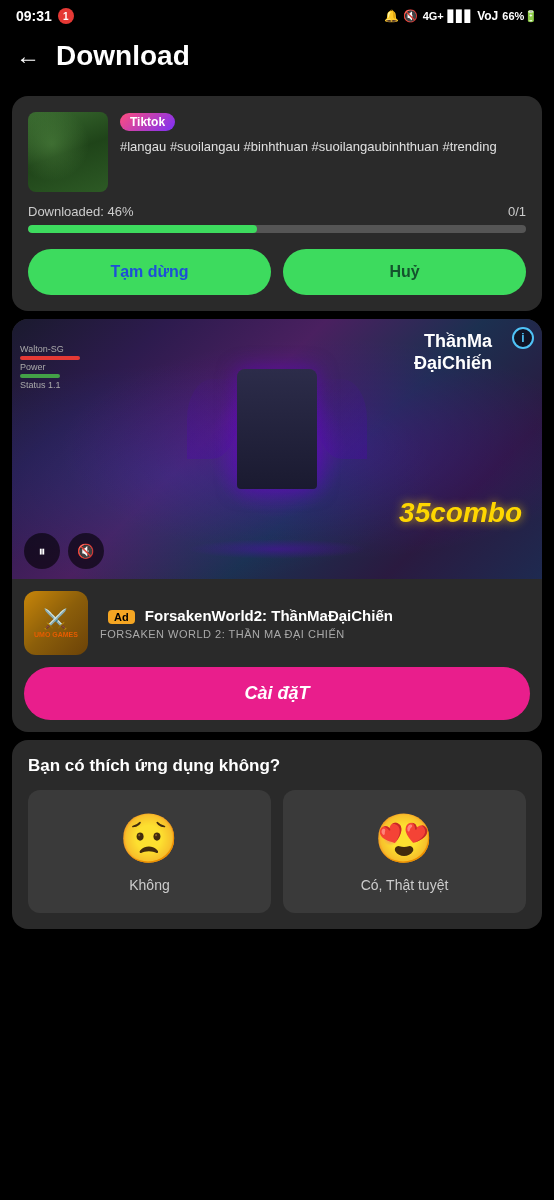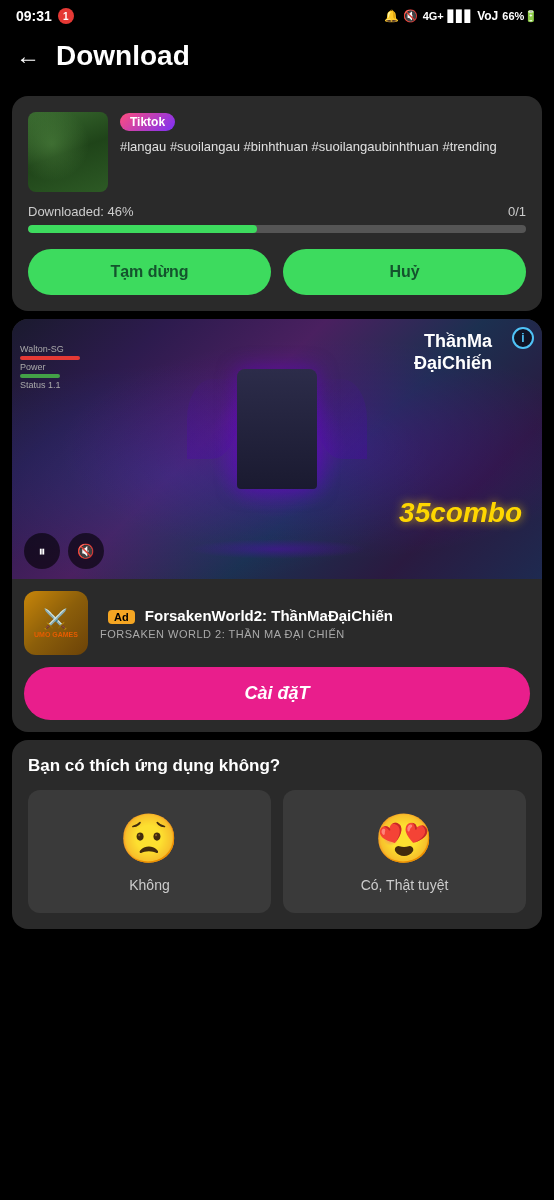--- a/index.html
+++ b/index.html
@@ -128,21 +128,21 @@
       background: #3ddb5e;
     }
 
     .action-buttons {
       display: flex;
       gap: 12px;
     }
     .btn-pause {
       flex: 1;
       background: #3ddb5e;
-      color: #14532d;
+      color: #1d4ed8;
       border: none;
       border-radius: 30px;
       padding: 14px;
       font-size: 16px;
       font-weight: 600;
       cursor: pointer;
     }
     .btn-cancel {
       flex: 1;
       background: #3ddb5e;

